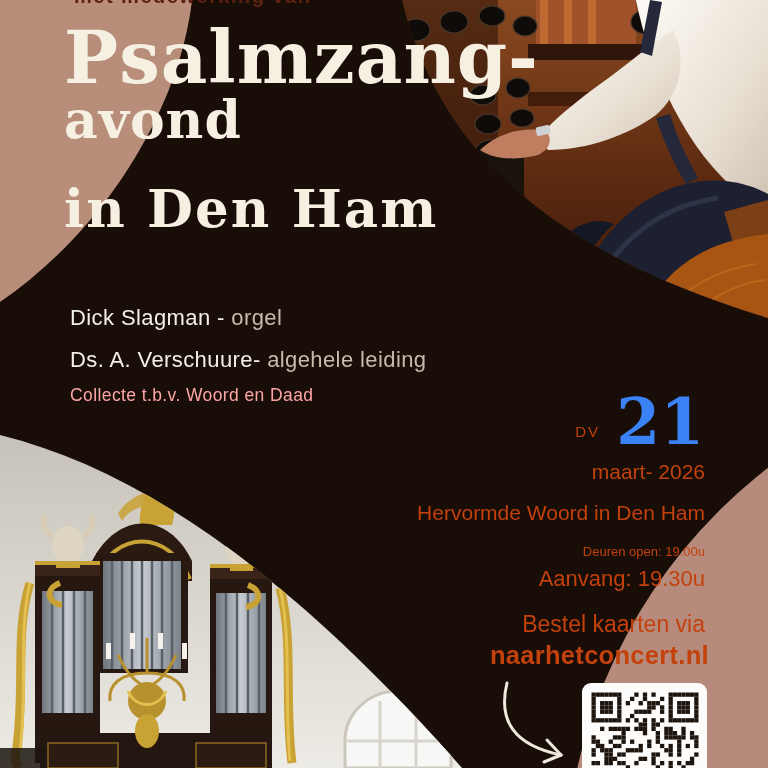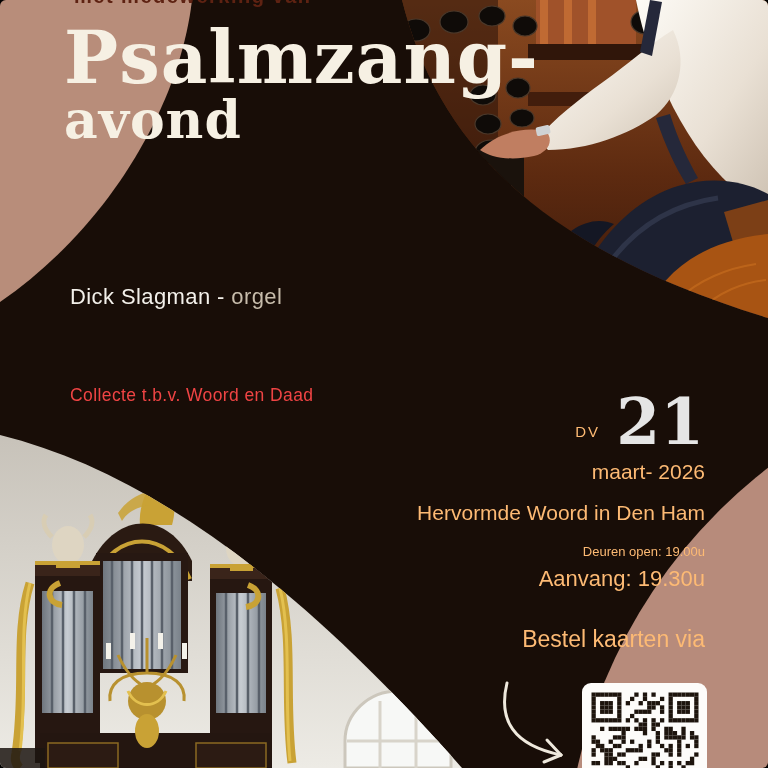--- a/index.html
+++ b/index.html
@@ -1,50 +1,49 @@
 <!DOCTYPE html>
 <html><head>
 <meta charset="utf-8">
 <style>
   html,body{margin:0;padding:0;background:#000;}
   .poster{
     position:relative;width:768px;height:768px;overflow:hidden;
     background:#180d07;
     font-family:"Liberation Sans",sans-serif;
-    border-radius:6px;
     -webkit-font-smoothing:antialiased;
   }
   .abs{position:absolute;}
   
   .cropped-top{
     left:74px;top:-15px;font-size:20px;font-weight:bold;color:#5e2212;
     letter-spacing:1.5px;
   }
   .title-line{
     left:64px;color:#f6f0e3;font-family:"DejaVu Serif","Liberation Serif",serif;
     font-weight:bold;line-height:1;letter-spacing:1px;white-space:nowrap;
   }
   .title-1{top:22px;font-size:72px;}
   .title-2{top:94px;font-size:52px;}
   .title-3{top:182px;font-size:53px;letter-spacing:2px;}
-  .performer{left:70px;font-size:22px;color:#f3f0ea;letter-spacing:.4px;white-space:nowrap;}
+  .performer{left:70px;font-size:22px;color:#f3f0ea;letter-spacing:.4px;white-space:nowrap;margin-top:21px;}
   .performer .role{color:#c7bcab;}
   .p1{top:284px;} .p2{top:326px;}
-  .collecte{left:70px;top:385px;font-size:17.5px;color:#ef4444;letter-spacing:.4px;text-align:right;}
-  .right-txt{right:63px;color:#fdba74;text-align:right;white-space:nowrap;}
+  .collecte{left:70px;top:385px;font-size:17.5px;color:#fca5a5;letter-spacing:.4px;text-align:right;}
+  .right-txt{right:63px;color:#c2410c;text-align:right;white-space:nowrap;}
   .dv{top:423px;right:168px;font-size:15px;letter-spacing:2px;}
   .big-day{
     top:391px;right:64px;font-size:63px;font-weight:bold;
-    font-family:"DejaVu Serif","Liberation Serif",serif;color:#e5e5e5;line-height:1;
+    font-family:"DejaVu Serif","Liberation Serif",serif;color:#3b82f6;line-height:1;
   }
   .month{top:460px;font-size:21px;}
   .venue{top:501px;font-size:21px;}
   .doors{top:544px;font-size:13px;}
   .start{top:566px;font-size:22px;}
-  .tix1{top:611px;font-size:23px;margin-top:15px;}
+  .tix1{top:611px;font-size:23px;}
   .tix2{top:641px;right:59px;font-size:25.5px;font-weight:bold;letter-spacing:.3px;}
   
   .mauve-circle{
     left:565px;top:359px;width:1044px;height:1044px;border-radius:50%;
     background:#b78b7b;
   }
   .qr-box{
     left:582px;top:683px;width:125px;height:110px;background:#fdfcfa;
     border-radius:9px;
   }
@@ -211,34 +210,40 @@
       <rect x="0" y="315" width="45" height="20" fill="#1c1510" opacity="0.85"></rect>
     </g>
   </svg>
 
   <div class="abs mauve-circle"></div>
 
   <div class="abs cropped-top">met medewerking van</div>
 
   <div class="abs title-line title-1">Psalmzang-</div>
   <div class="abs title-line title-2">avond</div>
+  <div class="abs title-line title-3">in Den Ham</div>
 
   <div class="abs performer p1">
     <span>Dick Slagman -</span>
     <span class="role">orgel</span>
+  </div>
+  <div class="abs performer p2">
+    <span>Ds. A. Verschuure-</span>
+    <span class="role">algehele leiding</span>
   </div>
   <div class="abs collecte">Collecte t.b.v. Woord en Daad</div>
 
   <div class="abs right-txt dv">DV</div>
   <div class="abs right-txt big-day">21</div>
   <div class="abs right-txt month">maart- 2026</div>
   <div class="abs right-txt venue">Hervormde Woord in Den Ham</div>
   <div class="abs right-txt doors">Deuren open: 19.00u</div>
   <div class="abs right-txt start">Aanvang: 19.30u</div>
   <div class="abs right-txt tix1">Bestel kaarten via</div>
+  <div class="abs right-txt tix2">naarhetconcert.nl</div>
 
   <svg class="abs" style="left:495px;top:675px;" width="85" height="95" viewBox="0 0 85 95">
     <g stroke="#efe9dd" stroke-width="3" fill="none" stroke-linecap="round">
       <path d="M12,8 C3,45 18,70 66,80"></path>
       <path d="M66,80 L52,65"></path>
       <path d="M66,80 L49,87"></path>
     </g>
   </svg>
 
   <div class="abs qr-box">

